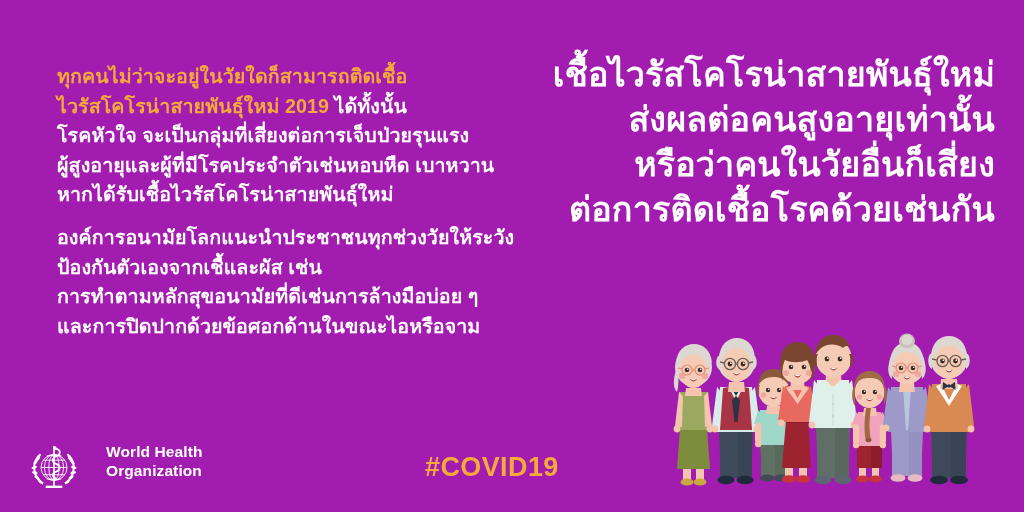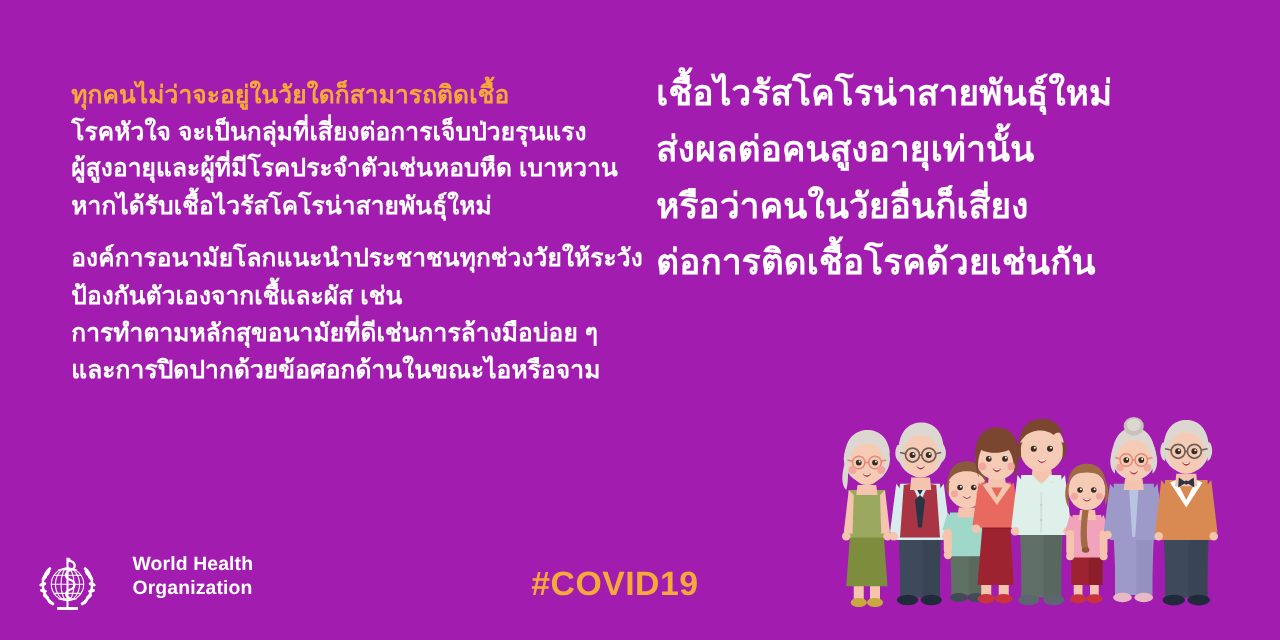--- a/index.html
+++ b/index.html
@@ -25,22 +25,23 @@
     letter-spacing:.1px;
   }
   #left-copy .para{margin:0;}
   #left-copy .para + .para{margin-top:13px;}
   .hl-orange{color:#f6a93b;}
   .ln{display:block;white-space:nowrap;}
 
   
   #headline{
     position:absolute;right:29px;top:52px;width:470px;
+    text-align:right;
     color:#ffffff;
-    font-size:28px;
+    font-size:34px;
     line-height:45px;
     font-weight:700;
     letter-spacing:.2px;
   }
   #headline .ln{white-space:nowrap;}
 
   
   #hashtag{
     position:absolute;left:425px;top:452px;
     color:#f6a93b;
@@ -70,20 +71,21 @@
 </style>
 </head>
 <body>
 
 <div id="poster">
 
   <div id="left-copy">
 
     <p class="para">
       <span class="ln hl-orange">ทุกคนไม่ว่าจะอยู่ในวัยใดก็สามารถติดเชื้อ</span>
+      <span class="ln"><span class="hl-orange">ไวรัสโคโรน่าสายพันธุ์ใหม่ 2019</span> <span>ได้ทั้งนั้น</span></span>
       <span class="ln">โรคหัวใจ จะเป็นกลุ่มที่เสี่ยงต่อการเจ็บป่วยรุนแรง</span>
       <span class="ln">ผู้สูงอายุและผู้ที่มีโรคประจำตัวเช่นหอบหืด เบาหวาน</span>
       <span class="ln">หากได้รับเชื้อไวรัสโคโรน่าสายพันธุ์ใหม่</span>
     </p>
 
     <p class="para">
       <span class="ln">องค์การอนามัยโลกแนะนำประชาชนทุกช่วงวัยให้ระวัง</span>
       <span class="ln">ป้องกันตัวเองจากเชื้และผัส เช่น</span>
       <span class="ln">การทำตามหลักสุขอนามัยที่ดีเช่นการล้างมือบ่อย ๆ</span>
       <span class="ln">และการปิดปากด้วยข้อศอกด้านในขณะไอหรือจาม</span>

